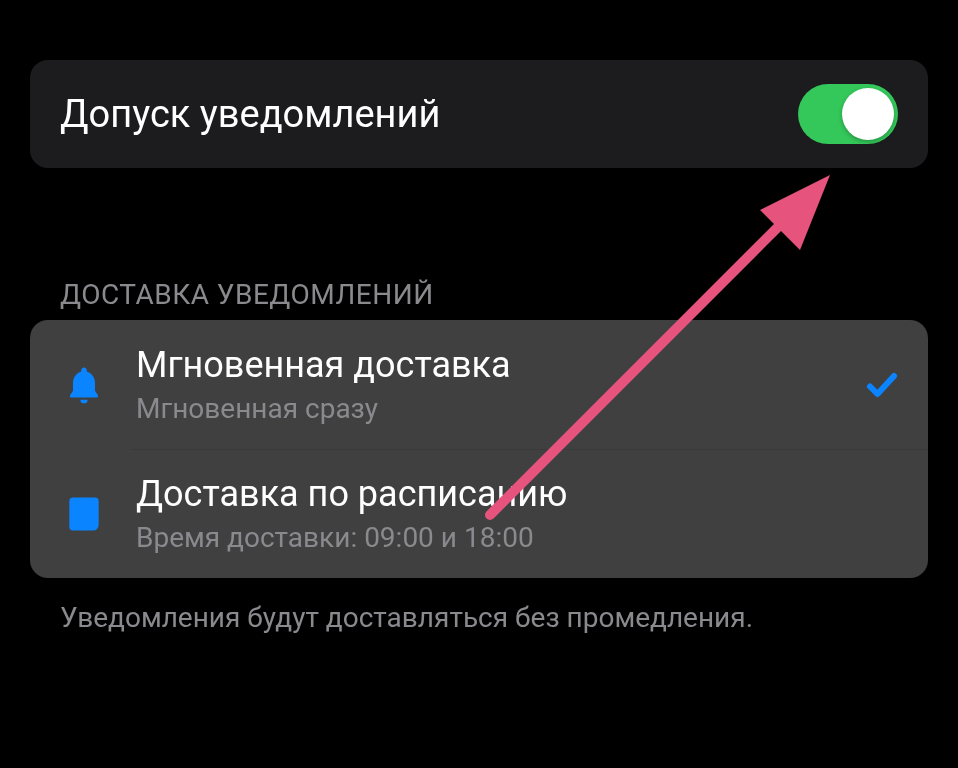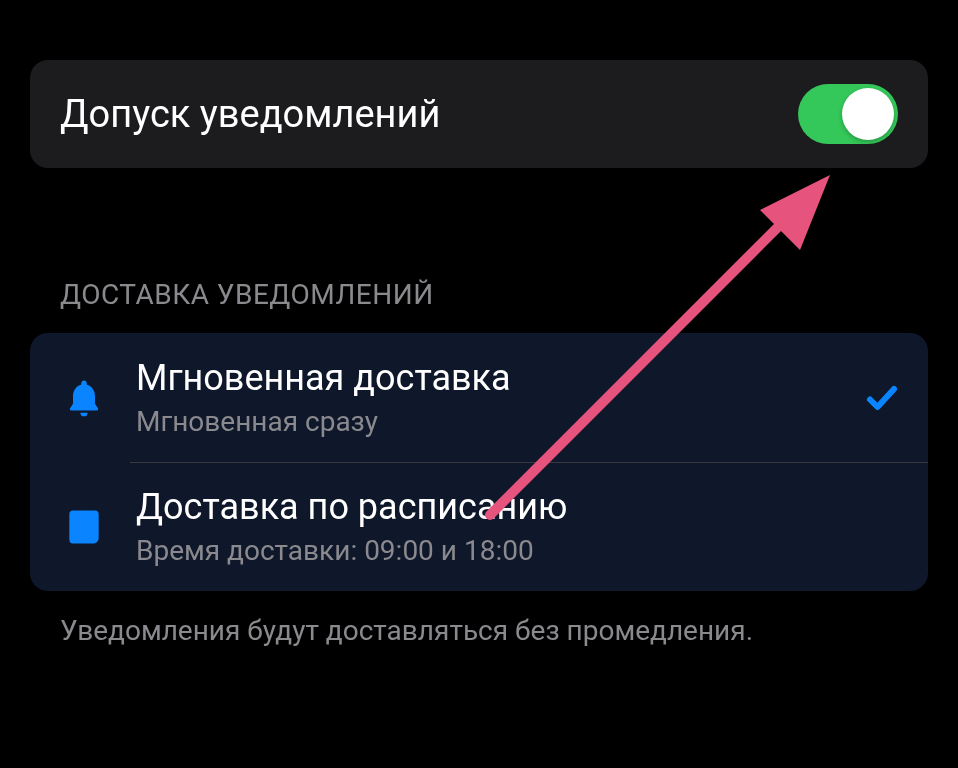--- a/index.html
+++ b/index.html
@@ -47,25 +47,25 @@
     width: 52px;
     height: 52px;
     background: #fff;
     border-radius: 50%;
     box-shadow: 0 2px 4px rgba(0,0,0,0.25);
   }
   .section-label {
     font-size: 28px;
     letter-spacing: 0.5px;
     color: #8a8a8e;
-    margin: 110px 0 22px 30px;
+    margin: 110px 0 9px 30px;
     text-transform: uppercase;
   }
   .list {
-    background: #0f172a;
+    background: #404040;
     border-radius: 18px;
     overflow: hidden;
   }
   .list-row {
     display: flex;
     align-items: center;
     padding: 24px 26px 24px 24px;
     position: relative;
   }
   .list-row + .list-row::before {

